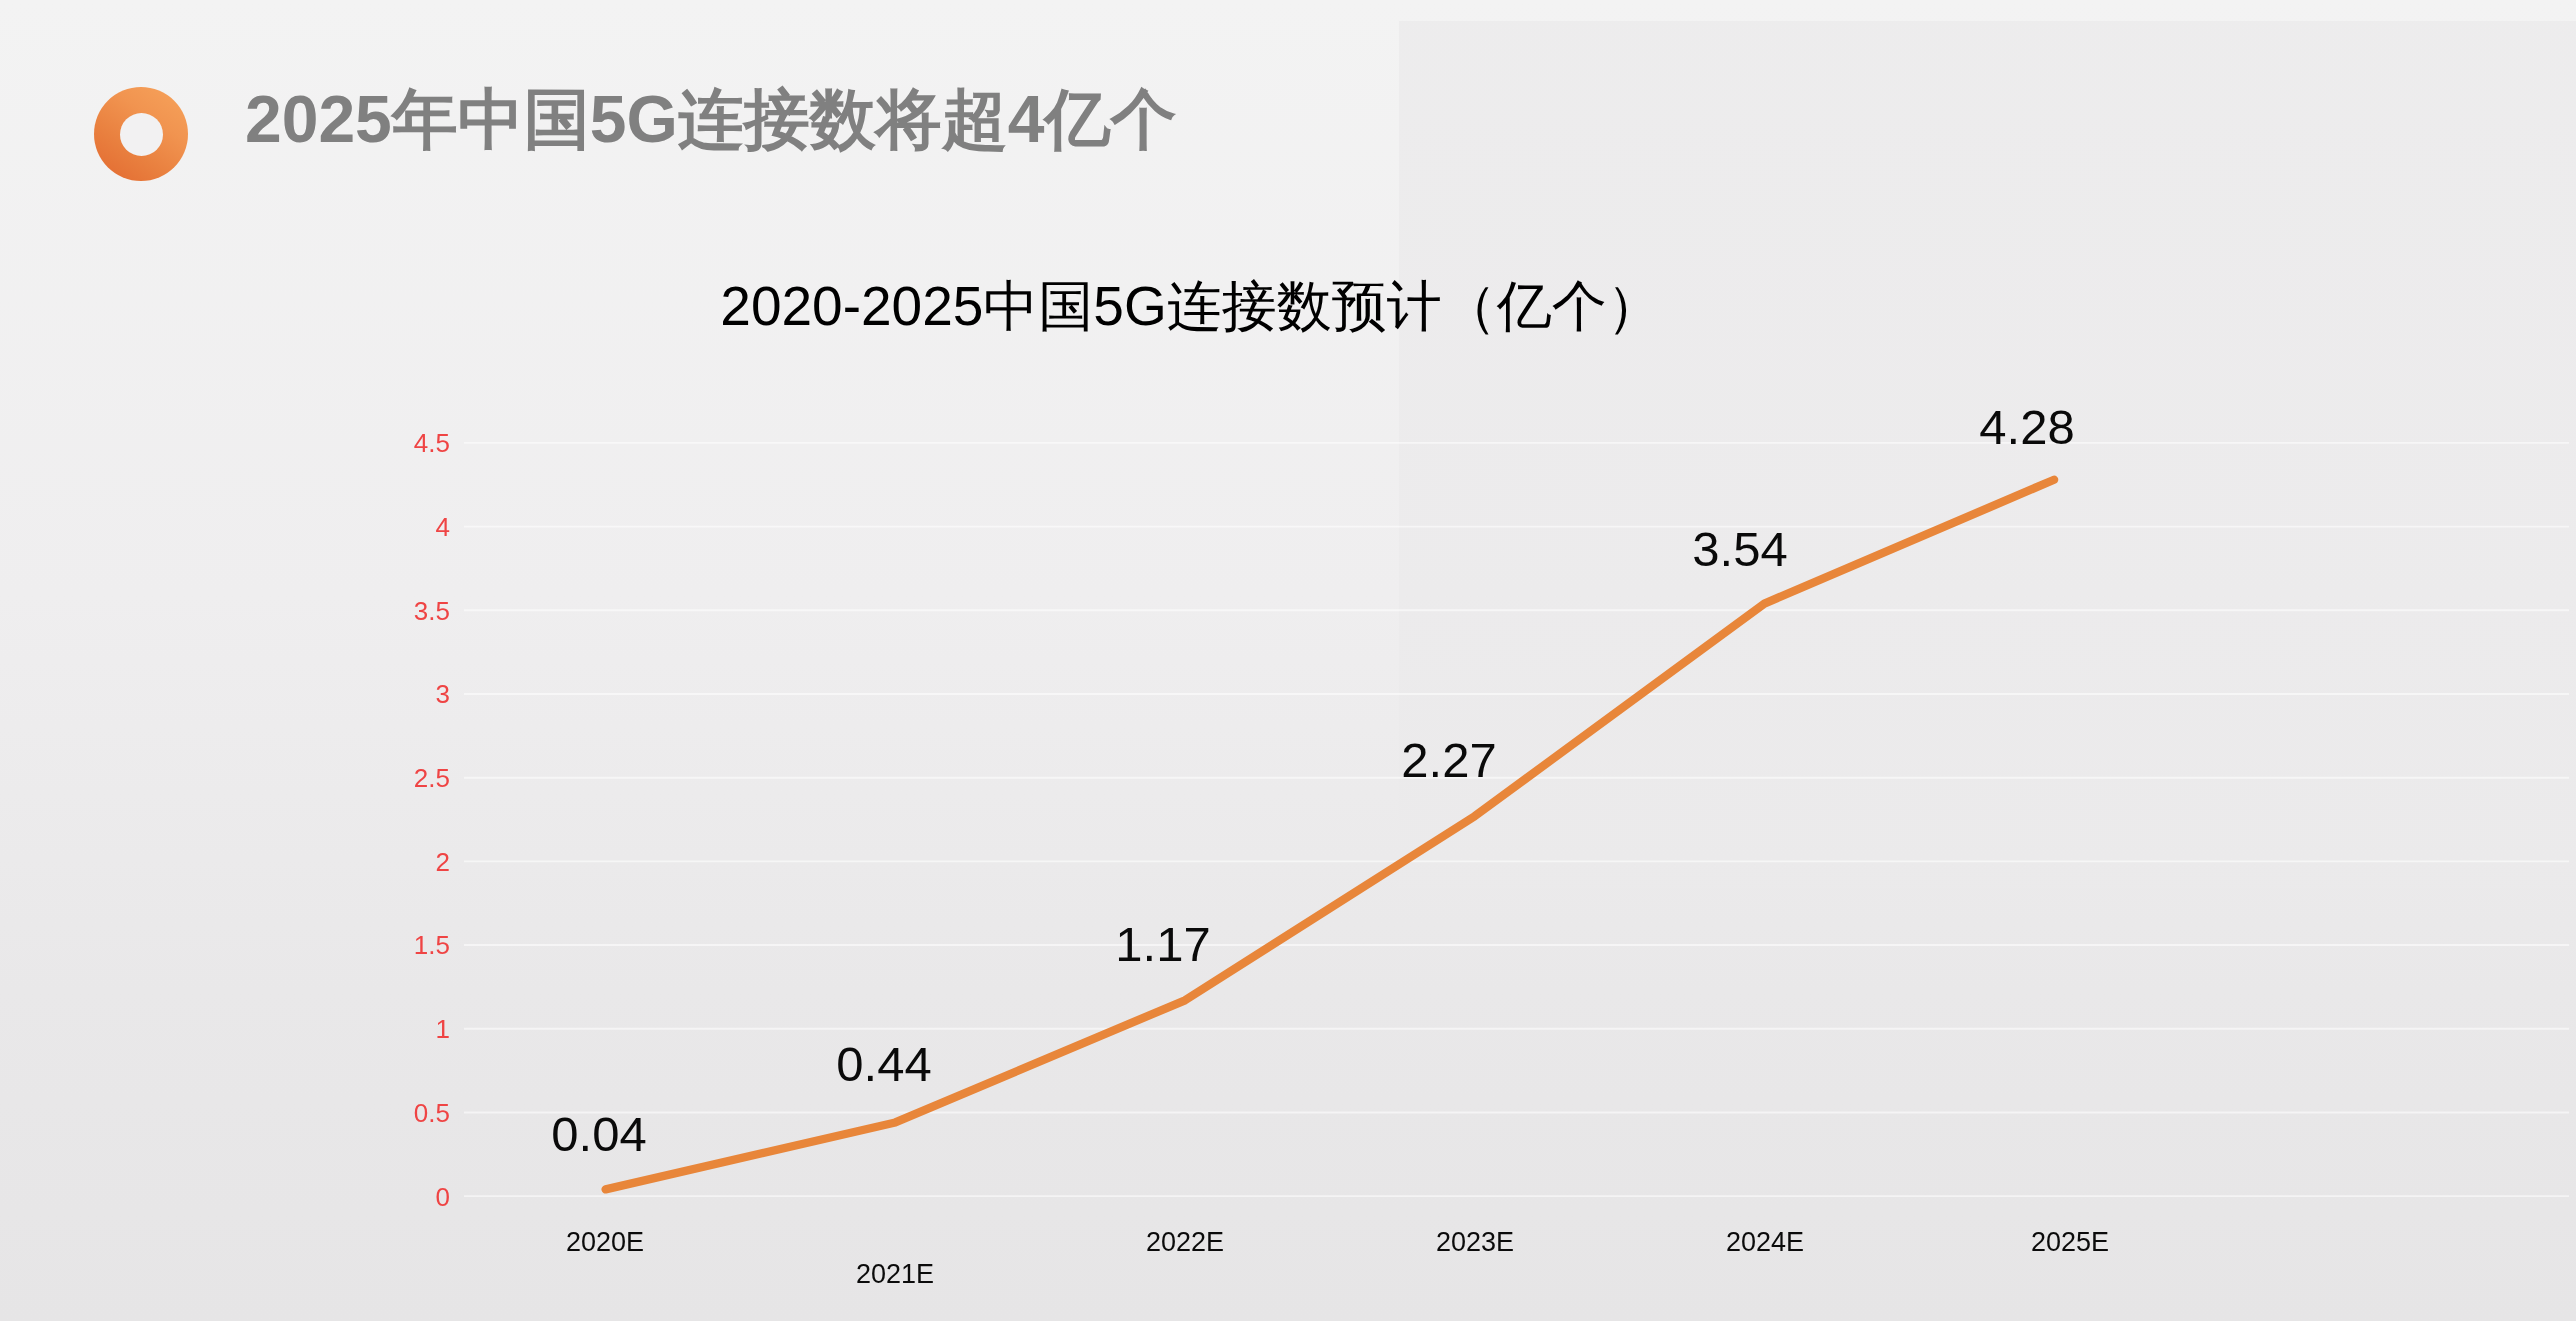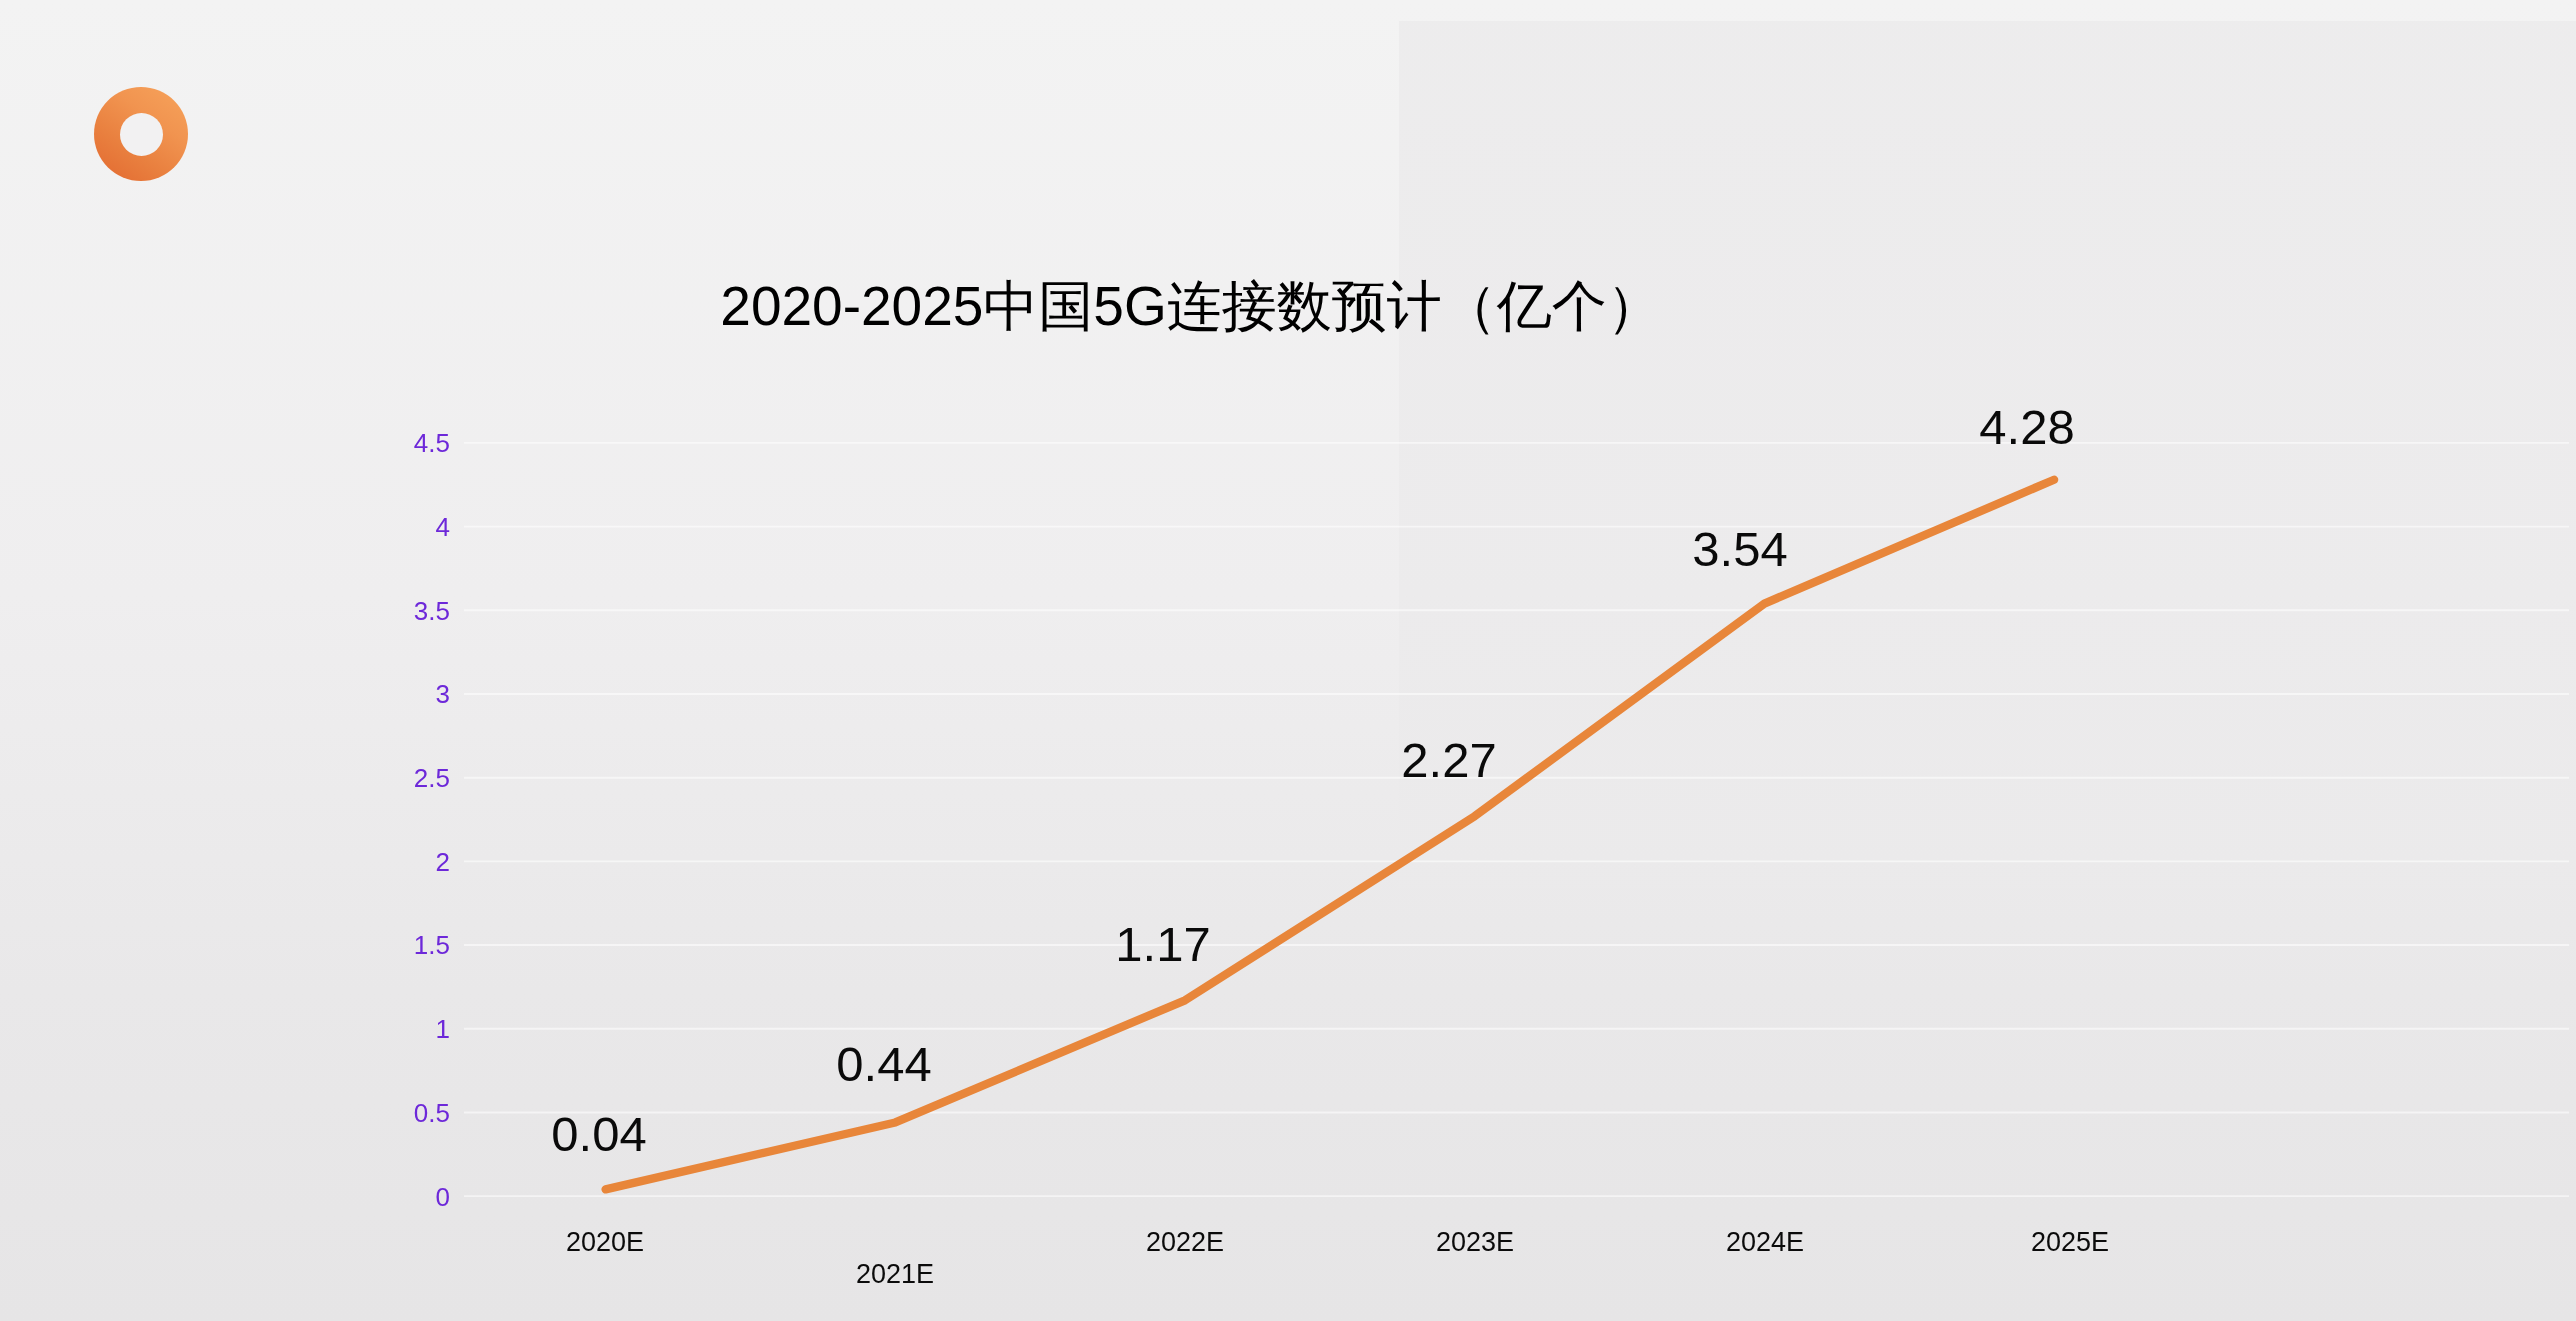--- a/index.html
+++ b/index.html
@@ -72,21 +72,21 @@
     width:2576px; height:1321px;
     pointer-events:none;
   }
   .chart-svg{ position:absolute; left:0; top:0; }
 
   .ytick{
     position:absolute;
     width:109px;
     text-align:right;
     font-size:26px;
-    color:#6d28d9;
+    color:#ef4444;
     transform:translateY(-50%);
     white-space:nowrap;
   }
   .xtick{
     position:absolute;
     font-size:27px;
     color:#0b0b0b;
     transform:translateX(-50%);
     white-space:nowrap;
     top:1227px;
@@ -102,20 +102,21 @@
 </style>
 </head>
 <body>
 
 <div class="deco-panel"></div>
 
 <div class="header">
   <div class="logo">
     <div class="logo-hole"></div>
   </div>
+  <div class="header-title">2025年中国5G连接数将超4亿个</div>
 </div>
 
 <div class="chart-title">2020-2025中国5G连接数预计（亿个）</div>
 
 <div class="chart-area">
   <svg class="chart-svg" width="2576" height="1321" viewBox="0 0 4000 2052">
     <g id="gridlines">
         <line x1="720" x2="3990" y1="1858" y2="1858" stroke="#FFFFFF" stroke-opacity="0.55" stroke-width="3"></line>
         <line x1="720" x2="3990" y1="1728" y2="1728" stroke="#FFFFFF" stroke-opacity="0.55" stroke-width="3"></line>
         <line x1="720" x2="3990" y1="1598" y2="1598" stroke="#FFFFFF" stroke-opacity="0.55" stroke-width="3"></line>

